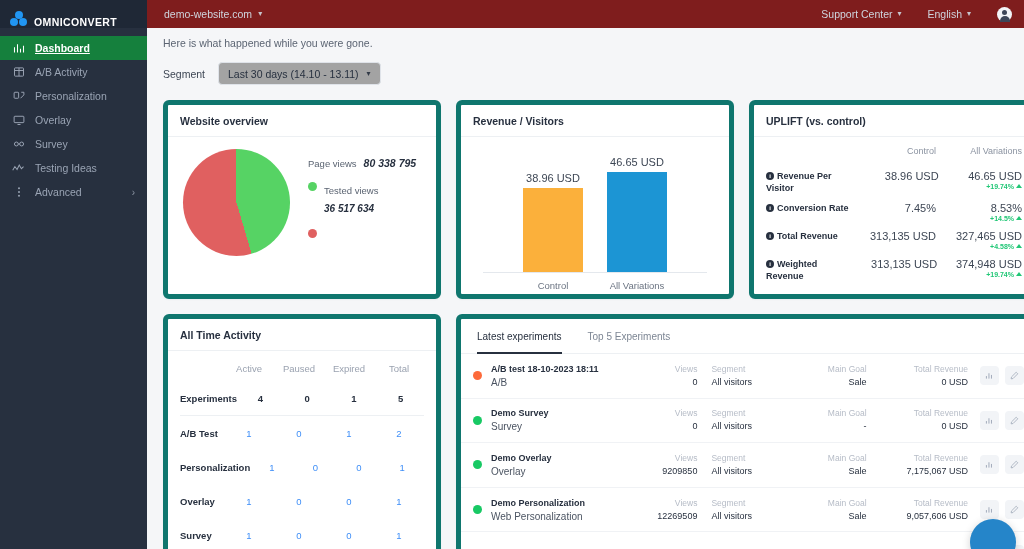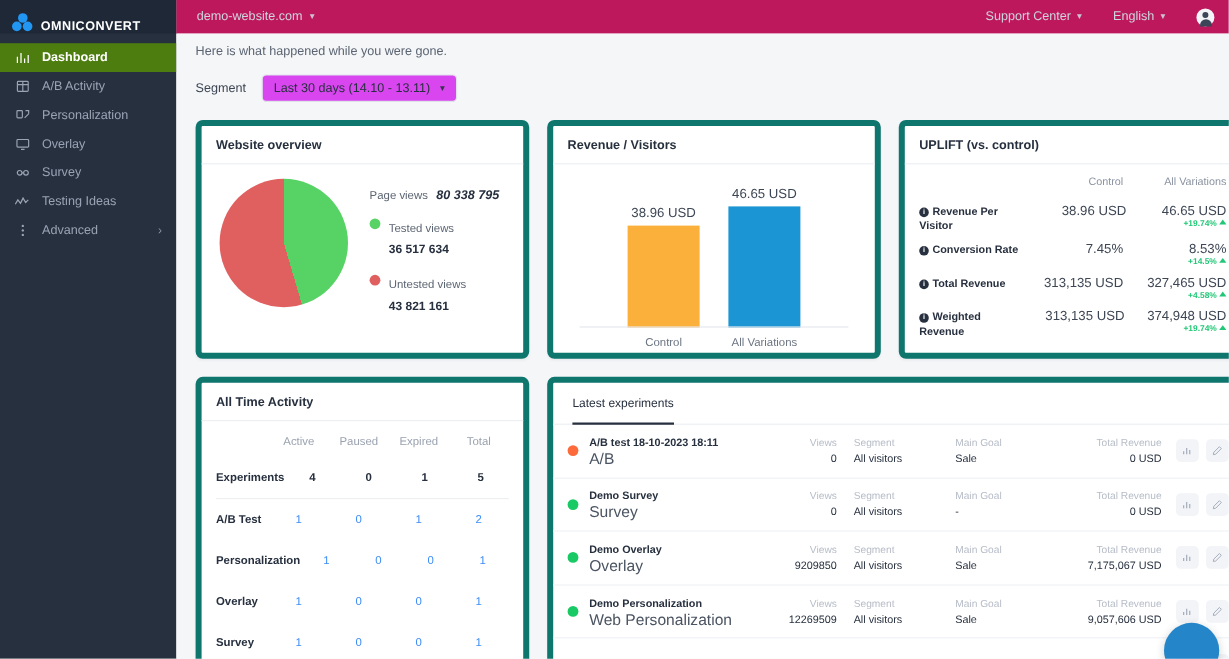--- a/index.html
+++ b/index.html
@@ -33,32 +33,32 @@
   #brand .txt {
     color: #fff; font-size: 10.5px; font-weight: bold; letter-spacing: .4px;
   }
   #nav { padding-top: 8px; }
   .nav-item {
     height: 24px; display: flex; align-items: center;
     padding-left: 12px; gap: 10px;
     color: #9aa4b4; font-size: 10.5px; cursor: pointer;
     position: relative;
   }
-  .nav-item.active { background: #4d7c0f; color: #fff; font-weight: bold; }
+  .nav-item.active { background: #15803d; color: #fff; font-weight: bold; text-decoration: underline; }
   .nav-item .nic { width: 13px; display: flex; justify-content: center; align-items: center; flex:0 0 auto; }
   .nav-item .nic svg { display: block; }
   .nav-item .chev {
     position: absolute; right: 12px; font-size: 10px; color: #8b94a3;
   }
 
   
   #topbar {
     position: absolute; left: 147px; top: 0;
     width: 877px; height: 28px;
-    background: #be185d;
+    background: #7f1d1d;
     display: flex; align-items: center;
     color: #cfd5de; font-size: 10.5px;
   }
   #topbar .site { margin-left: 17px; display: flex; align-items: center; gap: 6px; cursor: pointer; }
   #topbar .spacer { flex: 1 1 auto; }
   #topbar .tb-item { display: flex; align-items: center; gap: 5px; margin-right: 26px; cursor: pointer; }
   #topbar .avatar {
     width: 15px; height: 15px; border-radius: 50%;
     background: #f2f4f7; margin-right: 12px;
     position: relative; cursor: pointer;
@@ -83,21 +83,21 @@
   #greeting {
     color: #5b6472; font-size: 10.5px;
     padding: 9px 0 0 16px; margin-left: -16px;
   }
   #periodrow {
     display: flex; align-items: center; gap: 13px;
     margin-top: 13px;
   }
   #periodrow .lbl { font-size: 10.5px; color: #3d4654; }
   #perioddd {
-    background: #d946ef; border: 1px solid #dfe3e9; border-radius: 4px;
+    background: #a3a3a3; border: 1px solid #dfe3e9; border-radius: 4px;
     height: 23px; display: flex; align-items: center; gap: 8px;
     padding: 0 9px; font-size: 10.5px; color: #27303f; cursor: pointer;
   }
 
   
   .card {
     background: #fff; border-radius: 6px;
     border: 5px solid #0f766e;
     box-shadow: 0 1px 2px rgba(16,24,40,.04);
     position: absolute;
@@ -120,21 +120,21 @@
     width: 107px; height: 107px; border-radius: 50%;
     margin-left: 15px; flex: 0 0 auto;
   }
   #wo-right { margin-left: 18px; padding-top: 8px; }
   .pv-line { display: flex; align-items: baseline; gap: 7px; }
   .pv-label { font-size: 9.5px; color: #5b6472; }
   .pv-value { font-size: 10.5px; font-weight: bold; font-style: italic; color: #27303f; }
   .legend-item { display: flex; gap: 7px; margin-top: 11px; }
   .legend-dot { width: 9px; height: 9px; border-radius: 50%; margin-top: 2px; flex:0 0 auto; }
   .legend-name { font-size: 9.5px; color: #5b6472; line-height: 13px; }
-  .legend-val { font-size: 10px; font-weight: bold; color: #27303f; line-height: 14px; text-align: center; }
+  .legend-val { font-size: 10px; font-weight: bold; font-style: italic; color: #27303f; line-height: 14px; text-align: center; }
 
   
   #rv-body { position: relative; height: 166px; }
   #rv-plot {
     position: absolute; left: 22px; right: 22px; top: 14px; bottom: 30px;
     display: flex; align-items: flex-end; justify-content: center; gap: 24px;
   }
   .barcol { width: 60px; display: flex; flex-direction: column; align-items: center; height: 100%; justify-content: flex-end; }
   .barval { font-size: 11px; color: #3d4654; margin-bottom: 4px; white-space: nowrap; }
   .bar { width: 60px; }
@@ -196,27 +196,27 @@
     cursor: pointer;
   }
   .ex-tab.active { color: #27303f; font-weight: normal; box-shadow: inset 0 -2px 0 0 #27303f; }
   .ex-row {
     display: flex; align-items: center; height: 44.6px;
     padding: 0 10px 0 12px; border-bottom: 1px solid #f0f2f5;
   }
   .ex-dot { width: 9px; height: 9px; border-radius: 50%; flex: 0 0 auto; margin-right: 9px; }
   .ex-name { width: 152px; }
   .ex-name .t { font-size: 9px; font-weight: bold; color: #27303f; line-height: 13px; }
-  .ex-name .s { font-size: 13px; color: #4b5462; line-height: 13px; }
+  .ex-name .s { font-size: 10px; color: #4b5462; line-height: 13px; }
   .ex-col { text-align: right; }
   .ex-col .h { font-size: 8.5px; color: #b6bcc7; line-height: 13px; }
   .ex-col .v { font-size: 9px; color: #27303f; line-height: 13px; }
   .ex-col.views { width: 76px; }
   .ex-col.seg   { width: 92px; text-align: left; padding-left: 14px; }
-  .ex-col.goal  { width: 92px; text-align: left; padding-left: 14px; }
+  .ex-col.goal  { width: 92px; text-align: right; padding-left: 14px; }
   .ex-col.rev   { width: 112px; }
   .ex-acts { display: flex; gap: 6px; margin-left: 12px; }
   .ex-btn {
     width: 19px; height: 19px; border-radius: 4px; background: #f2f4f7;
     display: flex; align-items: center; justify-content: center; cursor: pointer;
   }
 
   
   #chat {
     position: absolute; right: 8px; bottom: -16px;
@@ -343,21 +343,20 @@
           <span class="pv-label">Page views</span>
           <span class="pv-value">80 338 795</span>
         </div>
         <div id="wo-legend-items">
             <div class="legend-item">
               <span class="legend-dot" style="background:#56d364"></span>
               <span><span class="legend-name">Tested views</span><br><span class="legend-val">36 517 634</span></span>
             </div>
             <div class="legend-item">
               <span class="legend-dot" style="background:#e06060"></span>
-              <span><span class="legend-name">Untested views</span><br><span class="legend-val">43 821 161</span></span>
             </div>
           </div>
       </div>
     </div>
   </div>
 
   <div class="card" id="card-revenue">
     <div class="card-head">Revenue / Visitors</div>
     <div id="rv-body">
       <div id="rv-plot">
@@ -468,20 +467,21 @@
           <span class="c">0</span>
           <span class="c">0</span>
           <span class="c">1</span>
         </div>
       </div>
   </div>
 
   <div class="card" id="card-exp">
     <div id="ex-tabs">
         <div class="ex-tab active">Latest experiments</div>
+        <div class="ex-tab">Top 5 Experiments</div>
       </div>
     <div id="ex-rows">
         <div class="ex-row">
           <span class="ex-dot" style="background:#fd6a3b"></span>
           <span class="ex-name">
             <div class="t">A/B test 18-10-2023 18:11</div>
             <div class="s">A/B</div>
           </span>
           <span class="ex-col views">
             <div class="h">Views</div>

